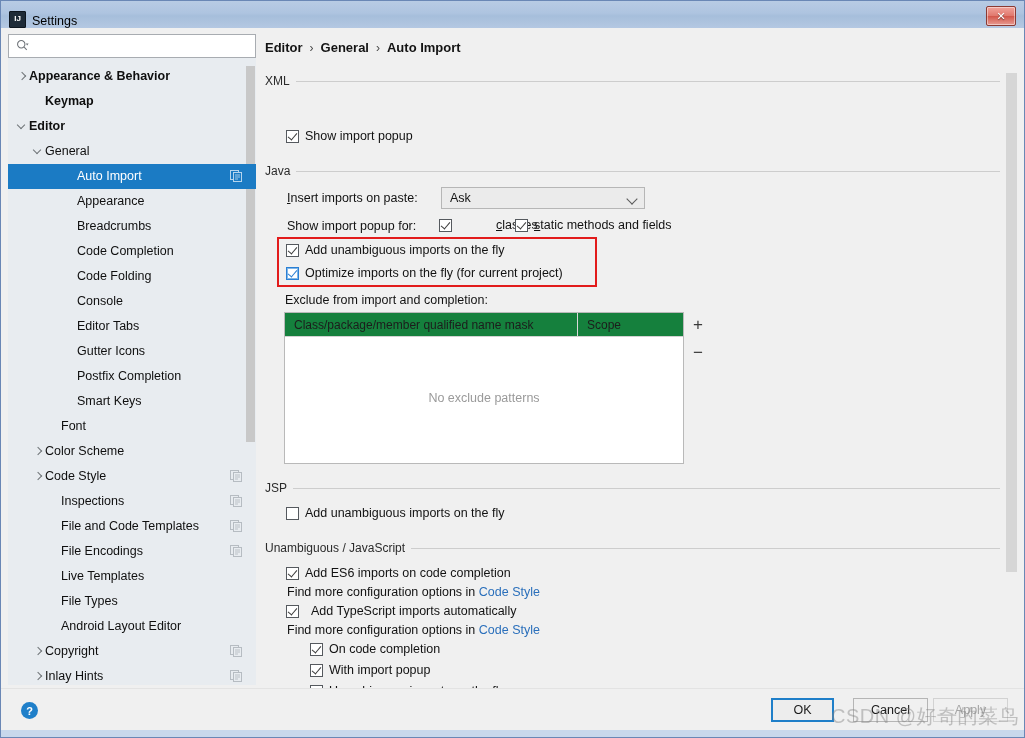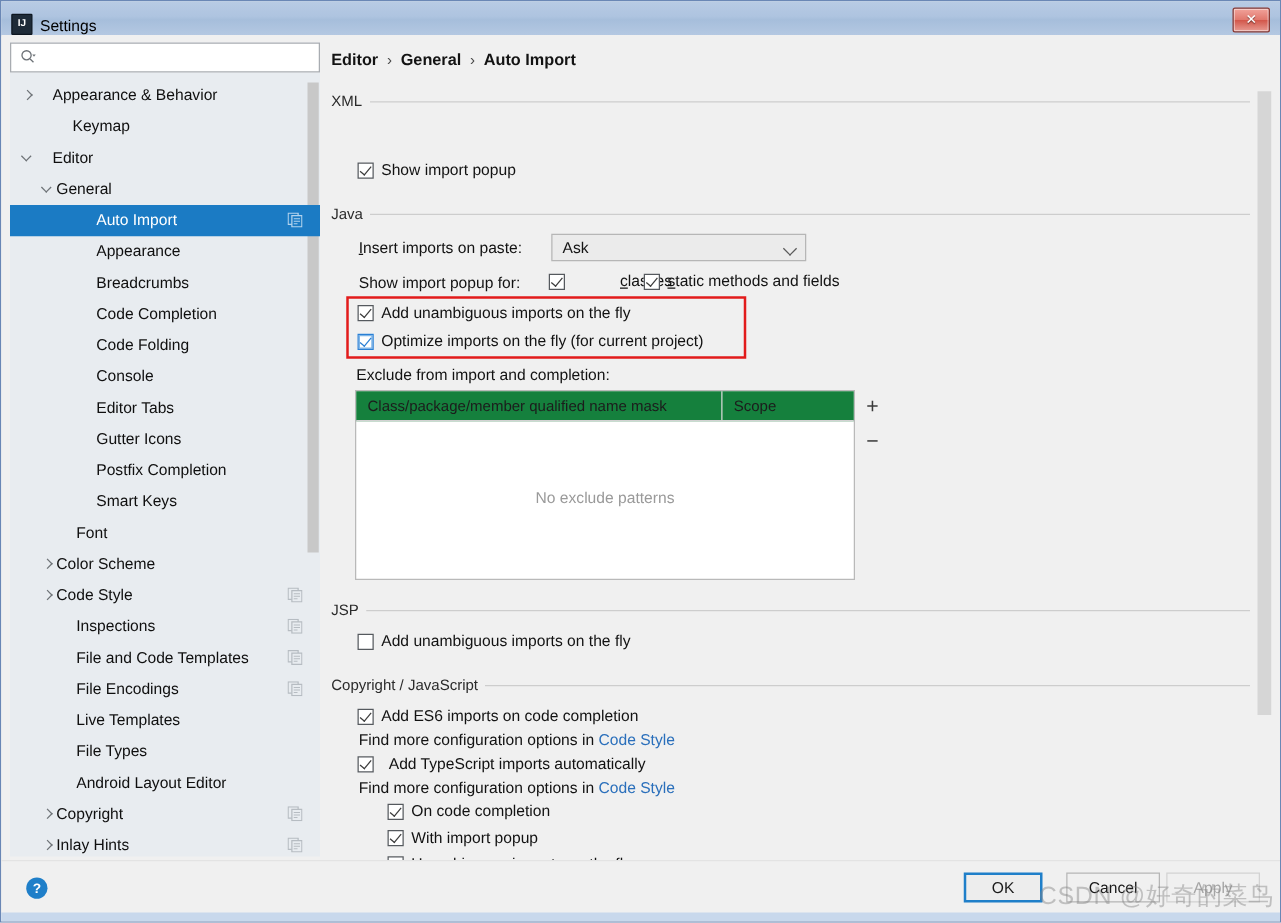--- a/index.html
+++ b/index.html
@@ -92,21 +92,21 @@
     content:"";position:absolute;left:3px;top:9px;
     width:5px;height:5px;border-right:1.6px solid #6e7377;border-bottom:1.6px solid #6e7377;
     transform:rotate(-45deg);
   }
   .node .arrow.down:before{
     content:"";position:absolute;left:2px;top:8px;
     width:5px;height:5px;border-right:1.6px solid #6e7377;border-bottom:1.6px solid #6e7377;
     transform:rotate(45deg);
   }
   .node .label{overflow:hidden;text-overflow:ellipsis;}
-  .node.bold .label{font-weight:normal;margin-left:13px;}
+  .node.bold .label{font-weight:bold;}
   .copy-icon{
     position:absolute;right:14px;top:6px;width:12px;height:12px;opacity:.55;
   }
   .node.selected .copy-icon{opacity:.85;}
 
   
   .main{
     position:absolute;left:258px;top:0;right:0;bottom:0;
     background:#f0f0f0;overflow:hidden;
   }
@@ -451,21 +451,21 @@
       <div class="group" style="top:453px;">
         <span>JSP</span>
         <span class="line"></span>
       </div>
       <div class="cb-row" style="left:27px;top:478px;">
         <span class="cb"></span>
         <span>Add unambiguous imports on the fly</span>
       </div>
 
       <div class="group" style="top:513px;">
-        <span>Copyright / JavaScript</span>
+        <span>Unambiguous / JavaScript</span>
         <span class="line"></span>
       </div>
 
       <div class="cb-row" style="left:27px;top:538px;">
         <span class="cb checked"></span>
         <span>Add ES6 imports on code completion</span>
       </div>
       <div class="lbl" style="left:28px;top:557px;">
         <span>Find more configuration options in </span><span class="link">Code Style</span>
       </div>

